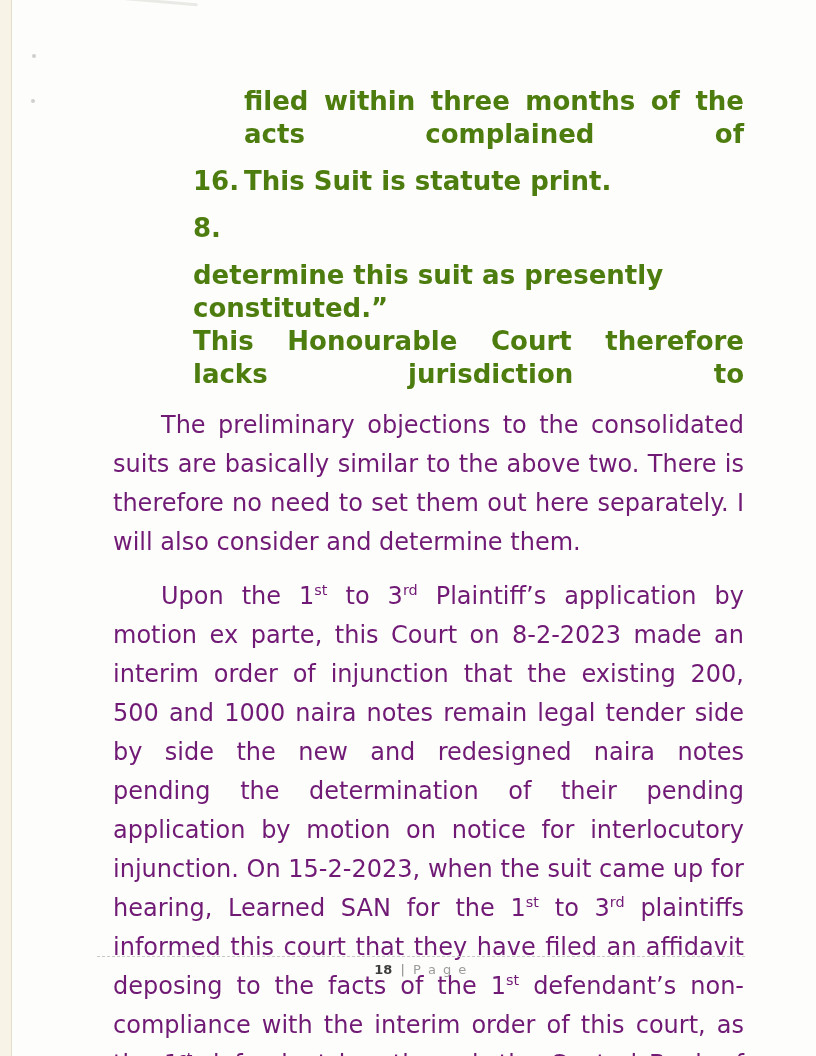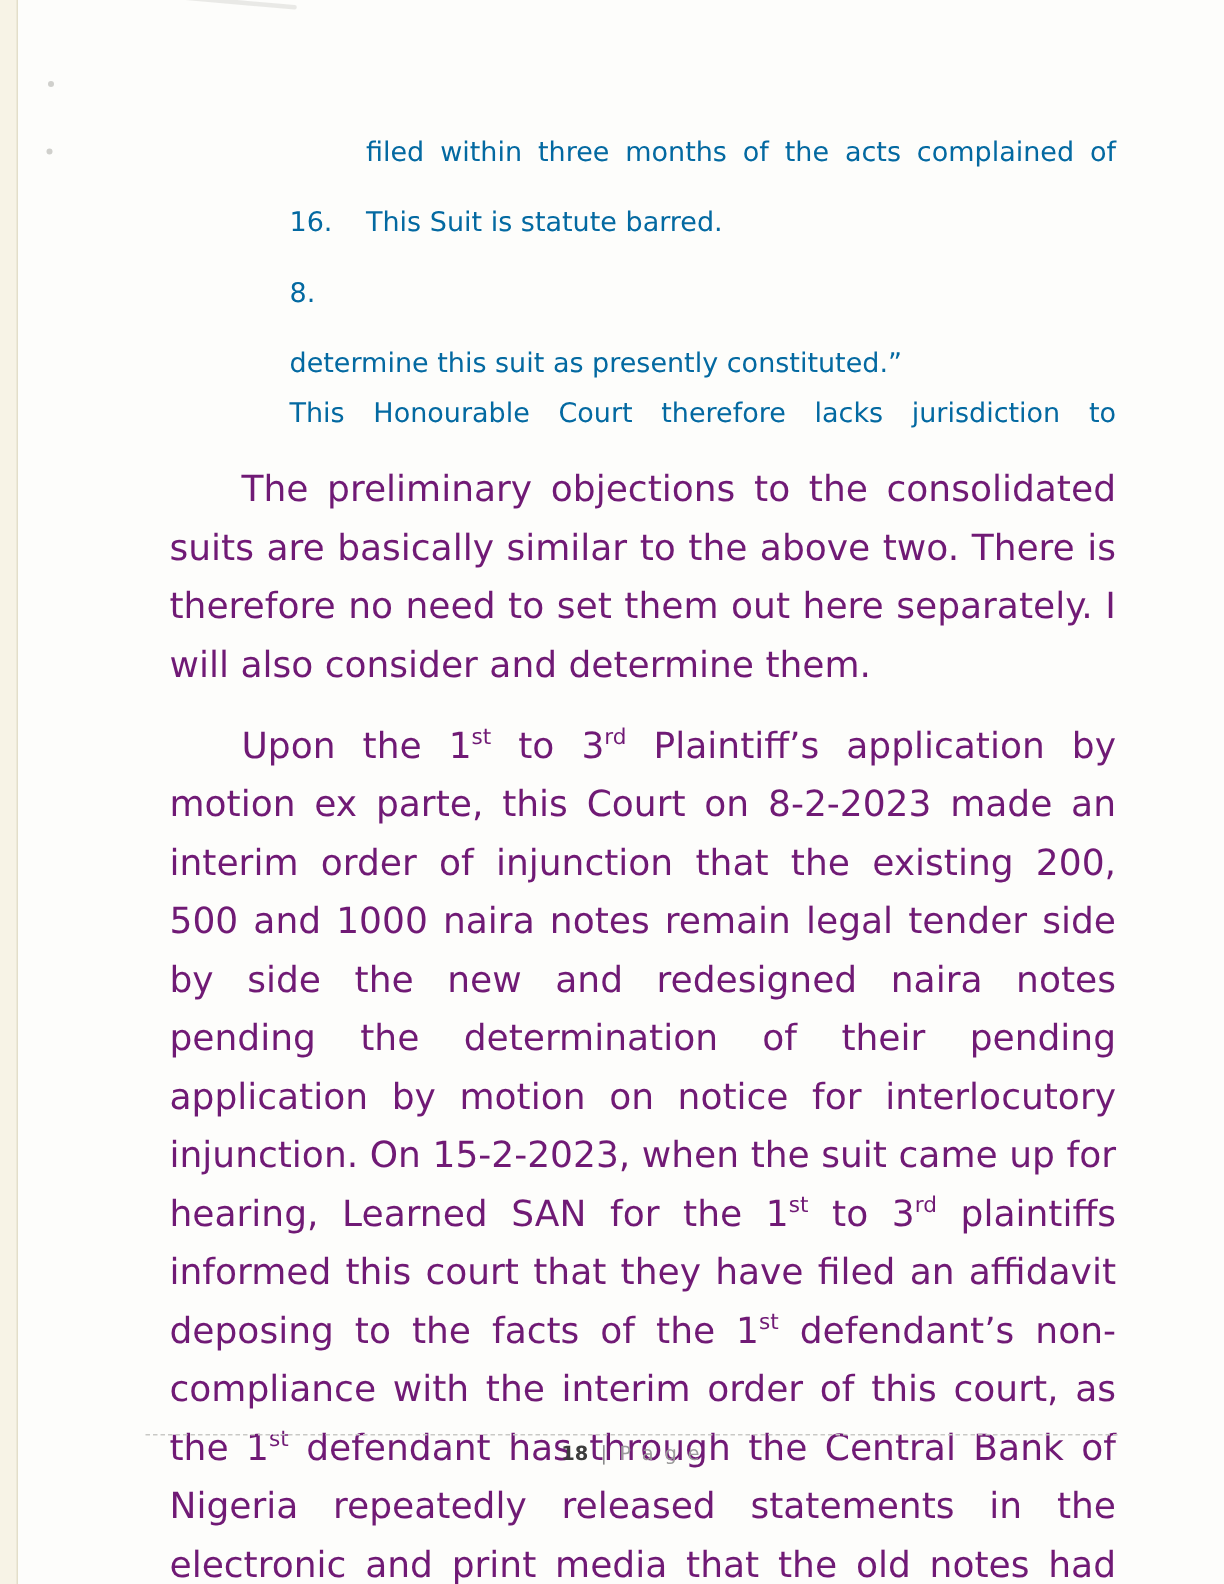--- a/index.html
+++ b/index.html
@@ -45,23 +45,23 @@
 
   .content {
     position: absolute;
     left: 98px;
     top: 85px;
     width: 646px;
   }
 
   
   .quote-block {
-    color: #0369a1;
-    font-weight: normal;
-    font-size: 18px;
+    color: #4d7c0f;
+    font-weight: bold;
+    font-size: 26px;
     line-height: 33px;
   }
   .quote-continuation {
     margin-left: 146px;
   }
   .qline { display: block; }
   .qline.just {
     text-align: justify;
     text-align-last: justify;
   }
@@ -136,21 +136,21 @@
 
     <div class="quote-block">
 
       <div class="quote-continuation">
         <span class="qline just">filed within three months of the acts complained of</span>
       </div>
 
       <div class="quote-item">
         <span class="num">16.</span>
         <span class="itext">
-          <span class="qline">This Suit is statute barred.</span>
+          <span class="qline">This Suit is statute print.</span>
         </span>
       </div>
 
       <div class="quote-item">
         <span class="num">8.</span>
       </div>
 
       <div class="quote-item">
         <span class="itext">
           <span class="qline">determine this suit as presently constituted.”</span>

